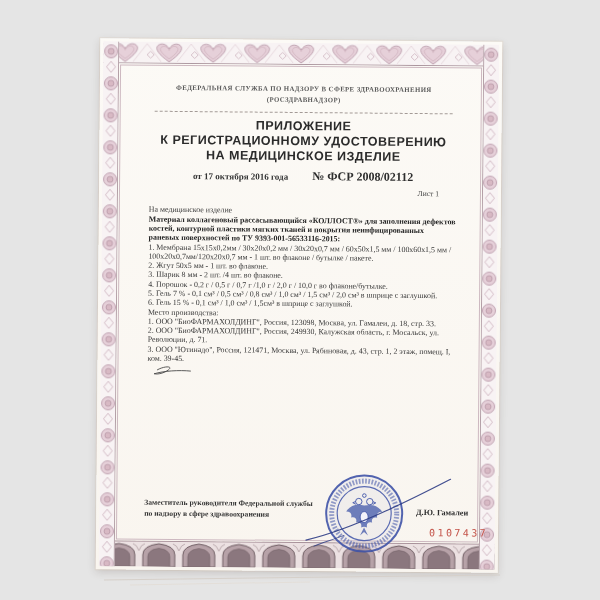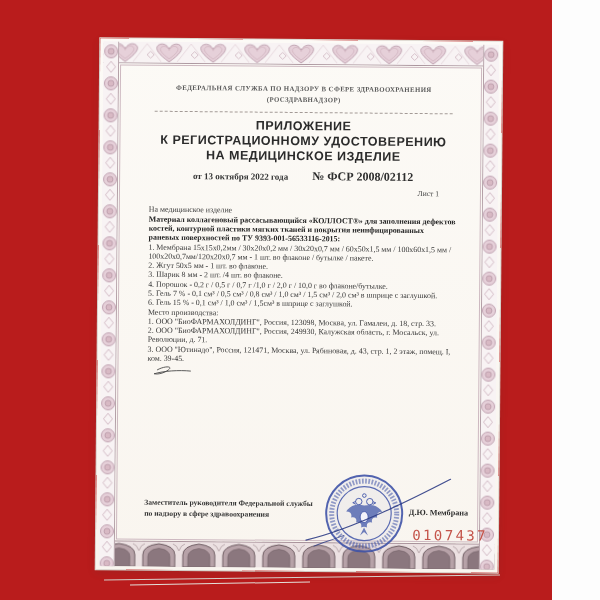--- a/index.html
+++ b/index.html
@@ -1,17 +1,17 @@
 <!DOCTYPE html>
 <html><head>
 <meta charset="utf-8">
 <style>
   html,body{margin:0;padding:0;}
   body{width:600px;height:600px;background:#fdfdfd;font-family:"Liberation Serif","DejaVu Serif",serif;}
-  .canvas{position:relative;width:552px;height:600px;background:#b91c1c;overflow:hidden;}
+  .canvas{position:relative;width:600px;height:600px;background:#e5e5e5;overflow:hidden;}
   .page{
     position:absolute;left:98px;top:40px;width:402px;height:531px;
     background:linear-gradient(#fcfaf6,#f9f5ef);
     transform:rotate(0.5deg);
     box-shadow:0 3px 8px rgba(70,58,50,.18), 0 0 0 1px #e4ded7;
   }
   .b-top{position:absolute;top:3px;left:3px;right:3px;height:22px;}
   .b-bottom{position:absolute;bottom:3px;left:3px;right:3px;height:26px;}
   .b-left{position:absolute;top:3px;bottom:3px;left:3px;width:16px;}
   .b-right{position:absolute;top:3px;bottom:3px;right:3px;width:16px;}
@@ -25,21 +25,21 @@
   .dateline .dt{font-weight:bold;font-size:9px;color:#333;}
   .dateline .num{font-weight:bold;font-size:12px;color:#2e2e2e;}
   .sheet{margin-top:4px;text-align:right;padding-right:18px;font-size:7.5px;color:#444;}
   .bodytext{margin-top:9px;font-size:7.9px;line-height:9.3px;color:#383838;text-align:left;}
   .bodytext .bold{font-weight:bold;color:#252525;}
   .paraph{margin:2px 0 0 4px;display:block;}
   .sig-row{position:absolute;left:48px;right:30px;top:458px;display:flex;justify-content:space-between;}
   .sig-left{font-weight:bold;font-size:7.6px;line-height:1.45;color:#333;}
   .sig-name{font-weight:bold;font-size:8.2px;color:#2e2e2e;align-self:center;margin-top:4px;}
   .serial{position:absolute;right:10px;top:486px;font-family:"DejaVu Sans Mono",monospace;
-    font-size:14px;letter-spacing:2.4px;color:#c4544a;z-index:6;margin-left:20px;}
+    font-size:10px;letter-spacing:2.4px;color:#c4544a;z-index:6;margin-left:20px;}
   .stamp-wrap{position:absolute;left:150px;top:420px;width:260px;height:110px;z-index:5;}
   .scan-edge{position:absolute;left:104px;top:577px;width:396px;height:1px;background:#d6d0ca;transform:rotate(-0.7deg);}
   .scan-edge2{position:absolute;left:130px;top:583px;width:180px;height:1px;background:#e3ded8;transform:rotate(-1deg);}
 </style>
 </head>
 <body>
 
 <div class="canvas">
   <div class="page">
 
@@ -91,21 +91,21 @@
     <div class="inner-frame"></div>
 
     <div class="content">
       <div class="agency first">ФЕДЕРАЛЬНАЯ СЛУЖБА ПО НАДЗОРУ В СФЕРЕ ЗДРАВООХРАНЕНИЯ</div>
       <div class="agency">(РОСЗДРАВНАДЗОР)</div>
       <div class="dashes"></div>
       <div class="title">ПРИЛОЖЕНИЕ</div>
       <div class="title">К РЕГИСТРАЦИОННОМУ УДОСТОВЕРЕНИЮ</div>
       <div class="title">НА МЕДИЦИНСКОЕ ИЗДЕЛИЕ</div>
       <div class="dateline">
-        <span class="dt">от 13 октября 2022 года</span>
+        <span class="dt">от 17 октября 2016 года</span>
         <span class="num">№ ФСР 2008/02112</span>
       </div>
       <div class="sheet">Лист 1</div>
 
       <div class="bodytext">
         <div>На медицинское изделие</div>
         <div class="bold">Материал коллагеновый рассасывающийся «КОЛЛОСТ®» для заполнения дефектов костей, контурной пластики мягких тканей и покрытия неинфицированных раневых поверхностей по ТУ 9393-001-56533116-2015:</div>
         <div>1. Мембрана 15х15х0,2мм / 30х20х0,2 мм / 30х20х0,7 мм / 60х50х1,5 мм / 100х60х1,5 мм / 100х20х0,7мм/120х20х0,7 мм - 1 шт. во флаконе / бутылке / пакете.</div>
         <div>2. Жгут 50х5 мм - 1 шт. во флаконе.</div>
         <div>3. Шарик 8 мм - 2 шт. /4 шт. во флаконе.</div>
@@ -120,21 +120,21 @@
           <path d="M6,5 C13,1 22,1 17,5 C12,9 4,10 3,9 M3,9 C12,6 28,5 39,6" fill="none" stroke="#4a4a4a" stroke-width="0.9" stroke-linecap="round"></path>
         </svg>
       </div>
     </div>
 
     <div class="sig-row">
       <div class="sig-left">
         <div>Заместитель руководителя Федеральной службы</div>
         <div>по надзору в сфере здравоохранения</div>
       </div>
-      <div class="sig-name">Д.Ю. Мембрана</div>
+      <div class="sig-name">Д.Ю. Гамалеи</div>
     </div>
 
     <div class="serial">0107437</div>
 
     <svg class="stamp-wrap" width="260" height="110" viewBox="0 0 260 110">
       <g>
         <circle cx="118" cy="53" r="38" fill="rgba(90,110,185,0.06)" stroke="#4054a8" stroke-width="2" opacity="0.9"></circle>
         <circle cx="118" cy="53" r="27" fill="none" stroke="#4054a8" stroke-width="1.2" opacity="0.85"></circle>
         <circle cx="118" cy="53" r="32.5" fill="none" stroke="#4054a8" stroke-width="5" opacity="0.55" stroke-dasharray="1.7 1.5"></circle>
         <g transform="translate(118,55)">

